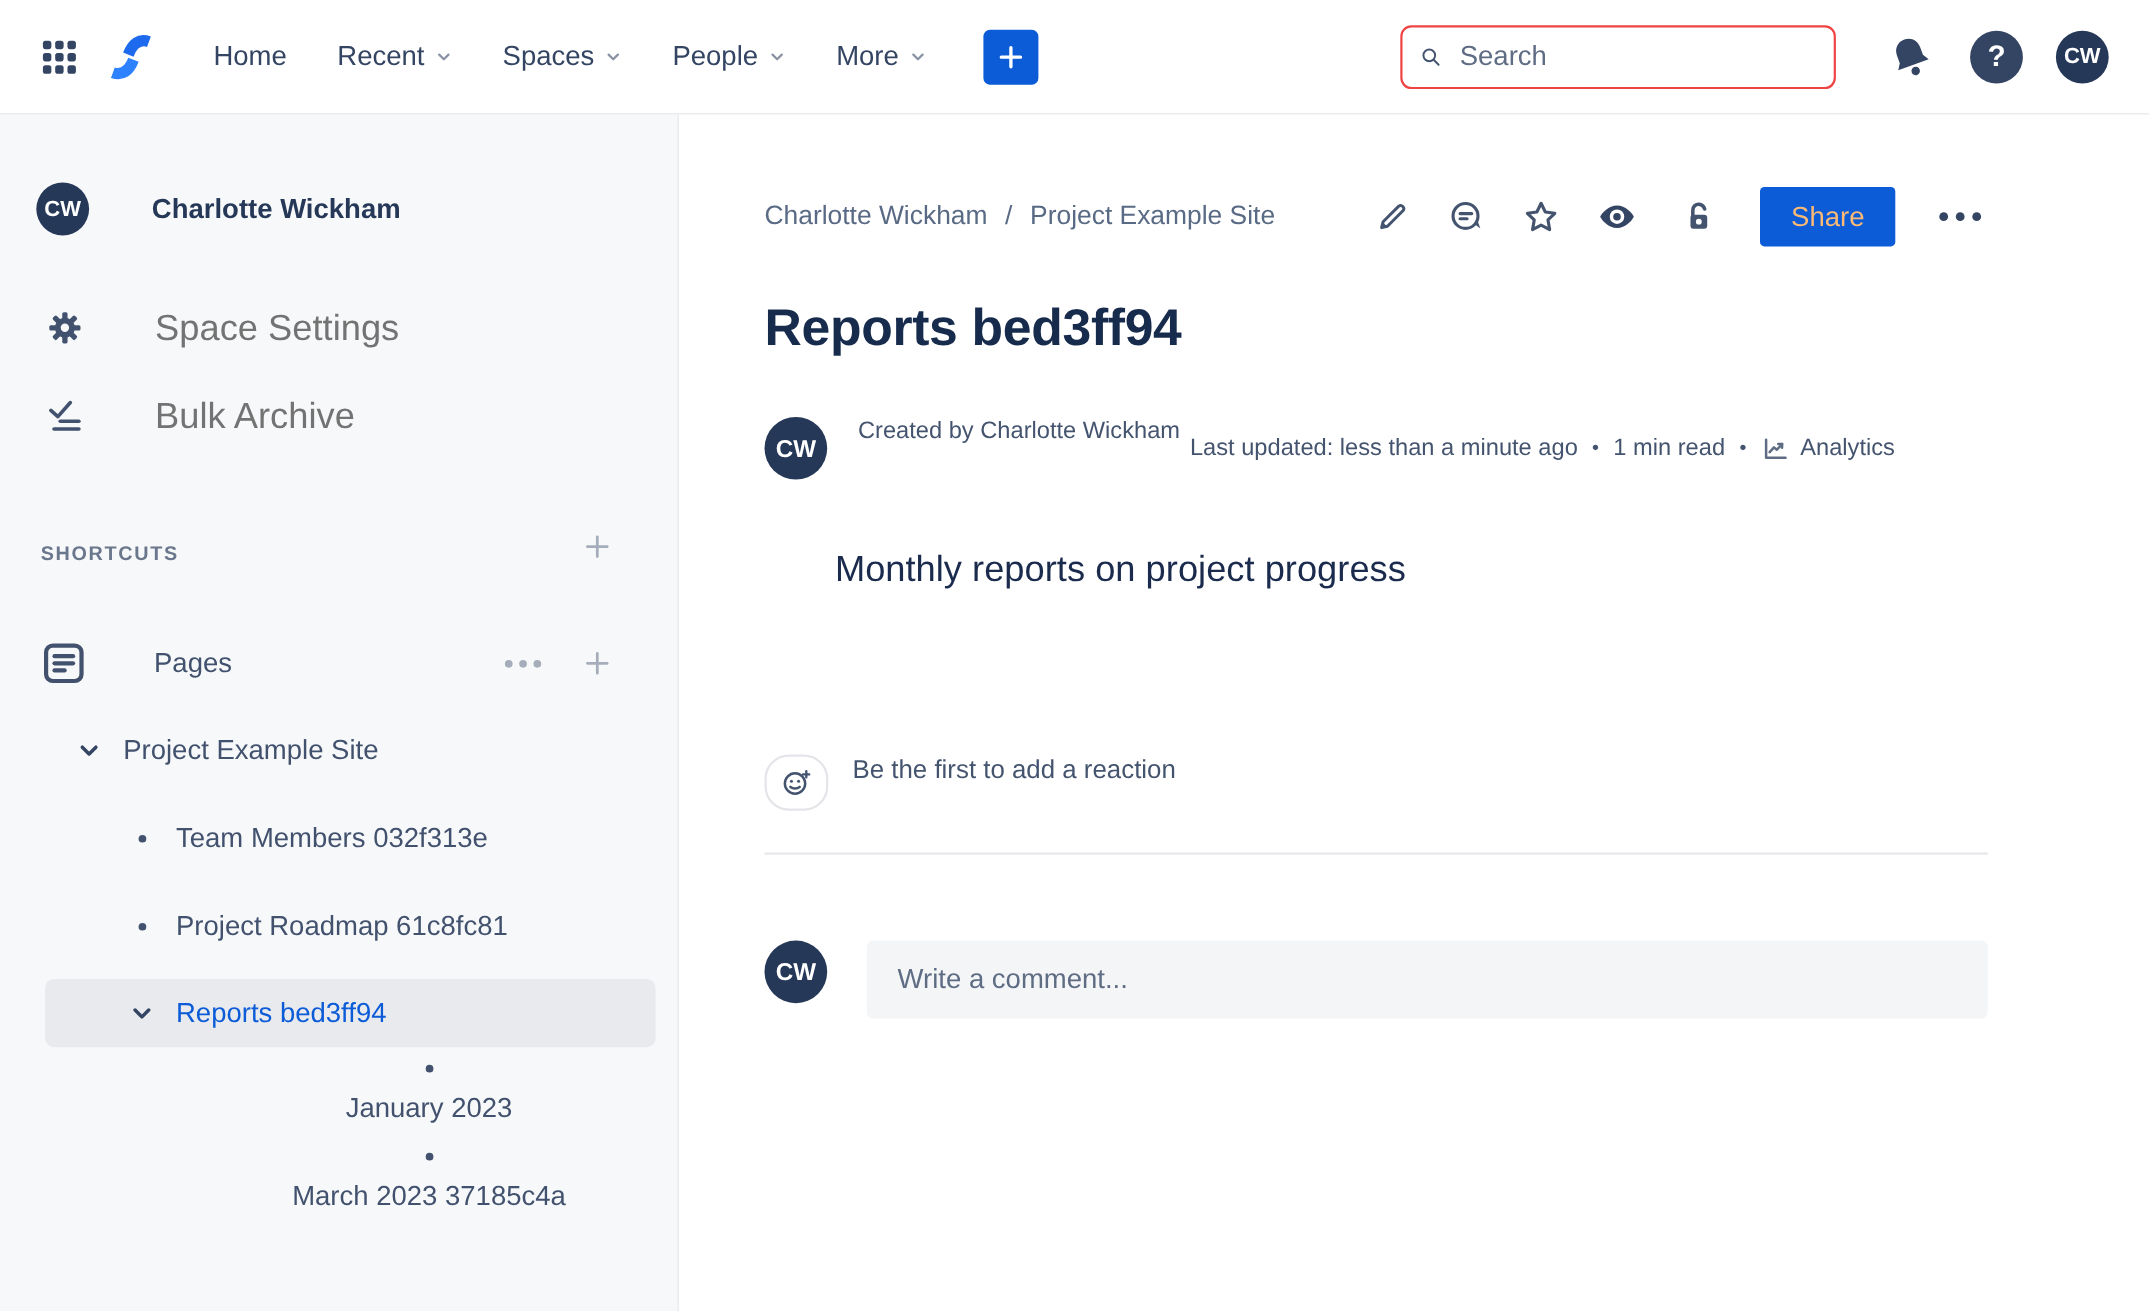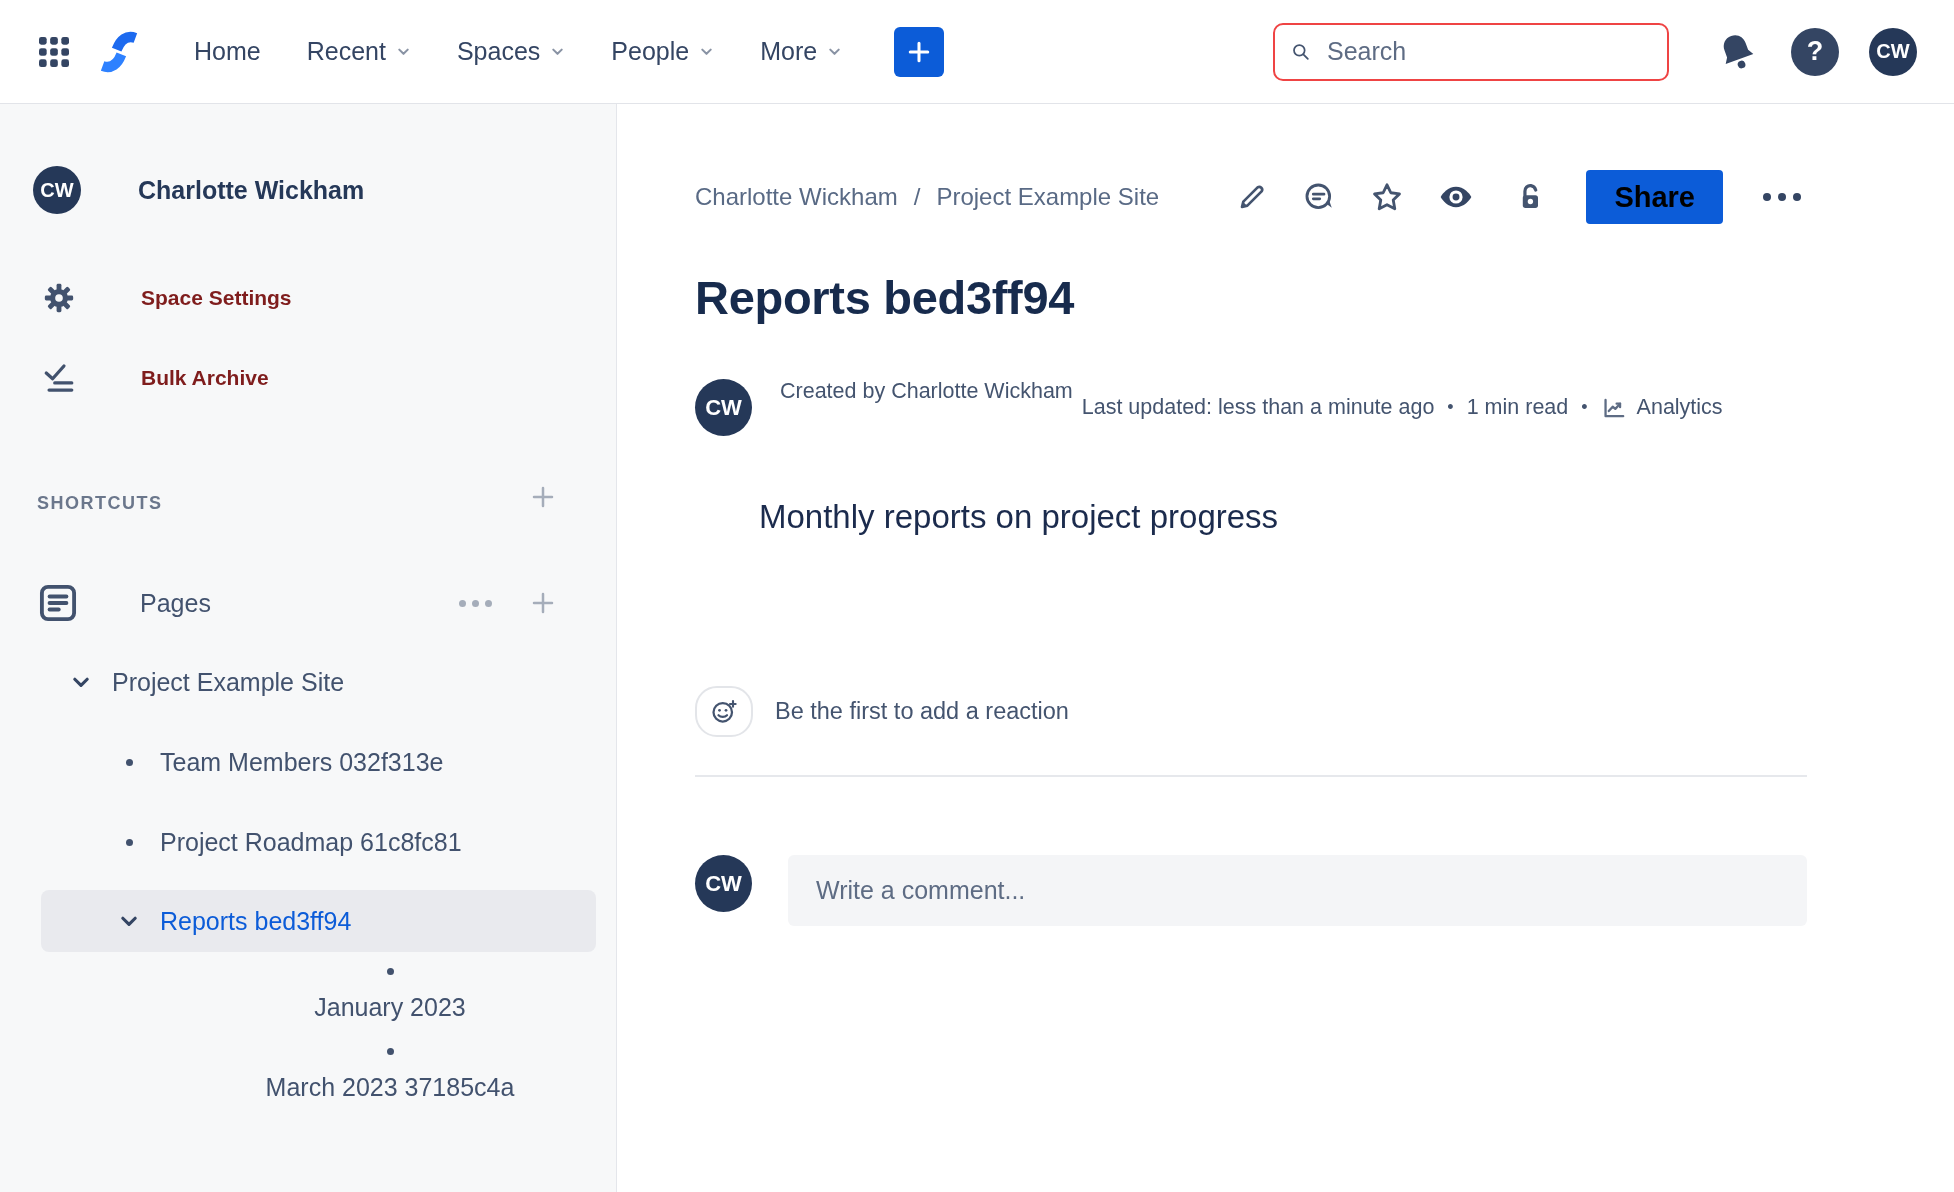--- a/index.html
+++ b/index.html
@@ -40,21 +40,21 @@
   .sidebar{
     position:absolute;top:104px;left:0;bottom:0;width:617px;box-sizing:border-box;
     background:#F7F8F9;border-right:1px solid #E4E6EB;
   }
   .profile{display:flex;align-items:center;gap:57px;padding:62px 48px 0 33px;}
   .avatar.side{width:48px;height:48px;font-size:20px;}
   .space-name{font-size:25px;font-weight:700;color:#253858;}
   .side-menu{margin-top:58px;display:flex;flex-direction:column;gap:28px;}
   .side-menu-row{display:flex;align-items:center;height:52px;padding-left:40px;gap:64px;cursor:pointer;}
   .side-menu-row .mi{width:37px;display:flex;justify-content:center;}
-  .side-label{font-size:21px;color:#7f1d1d;font-weight:700;}
+  .side-label{font-size:33px;color:#737373;font-weight:400;}
   .shortcuts-row{margin-top:76px;display:flex;align-items:flex-end;padding:0 56px 0 37px;}
   .shortcuts-title{font-size:18px;font-weight:700;letter-spacing:1.5px;color:#6B778C;}
   .pages-row{margin-top:64px;display:flex;align-items:center;padding:0 56px 0 35px;height:50px;}
   .pages-row .pages-label{font-size:25px;color:#42526E;font-weight:500;margin-left:59px;cursor:pointer;}
   .push{margin-left:auto;}
   .dots3{display:flex;gap:6px;align-items:center;cursor:pointer;padding:4px;}
   .dots3 i{width:7px;height:7px;border-radius:50%;background:#A5ADBA;}
   .plus-gray{cursor:pointer;padding:2px;}
   .tree{margin-top:22px;}
   .tree-row{display:flex;align-items:center;height:64px;margin-bottom:16px;gap:18px;cursor:pointer;}
@@ -70,36 +70,36 @@
   
   .main{position:absolute;top:104px;left:618px;right:0;bottom:0;background:#fff;
     padding:66px 0 0 77px;box-sizing:border-box;}
   .content{width:1112px;}
   .page-header{display:flex;align-items:center;height:54px;}
   .breadcrumb{display:flex;align-items:center;gap:16px;font-size:24px;color:#596A85;}
   .crumb{cursor:pointer;}
   .crumb-sep{color:#596A85;}
   .page-actions{margin-left:auto;display:flex;align-items:center;gap:34px;}
   .act-icon{cursor:pointer;display:flex;align-items:center;justify-content:center;}
-  .share-btn{height:54px;padding:0 28px;border:none;border-radius:4px;background:#0C5CD8;color:#000000;
-    font-size:29px;font-weight:700;cursor:pointer;margin-left:6px;font-family:"Liberation Sans",sans-serif;}
+  .share-btn{height:54px;padding:0 28px;border:none;border-radius:4px;background:#0C5CD8;color:#fdba74;
+    font-size:25px;font-weight:400;cursor:pointer;margin-left:6px;font-family:"Liberation Sans",sans-serif;}
   .more-dots{display:flex;gap:7px;align-items:center;cursor:pointer;padding:6px;}
   .more-dots i{width:8px;height:8px;border-radius:50%;background:#344563;}
   .page-title{margin-top:46px;font-size:47px;font-weight:600;color:#172B4D;letter-spacing:-0.3px;}
   .byline{margin-top:54px;display:flex;gap:28px;}
   .avatar.byline-av{width:57px;height:57px;font-size:22px;flex:none;}
   .byline-text{display:flex;justify-content:center;gap:9px;}
   .byline-line1{font-size:21.5px;color:#44546F;}
   .byline-line2{font-size:21.5px;color:#44546F;display:flex;align-items:center;gap:13px;}
   .byline-line2 .sep{color:#44546F;font-size:18px;}
   .analytics{display:flex;align-items:center;gap:10px;cursor:pointer;color:#44546F;}
   .body-text{margin-top:62px;margin-left:64px;font-size:33px;font-weight:500;color:#1B2B4D;}
   .add-label-row{margin-top:196px;margin-left:12px;display:flex;align-items:center;gap:14px;cursor:pointer;}
   .add-label-text{font-size:24px;color:#5E6C84;}
-  .reaction-row{margin-top:150px;display:flex;align-items:center;gap:22px;}
+  .reaction-row{margin-top:150px;display:flex;gap:22px;}
   .reaction-pill{width:58px;height:51px;border:2px solid #E3E5E9;border-radius:22px;background:#fff;
     display:flex;align-items:center;justify-content:center;cursor:pointer;box-sizing:border-box;}
   .reaction-text{font-size:23.5px;color:#44546F;}
   .divider{margin-top:38px;height:2px;background:#E6E8EC;width:1112px;}
   .comment-row{margin-top:78px;display:flex;align-items:flex-start;gap:36px;}
   .avatar.comment-av{width:57px;height:57px;font-size:22px;flex:none;}
   .comment-box{flex:1;height:71px;background:#F4F5F7;border-radius:6px;display:flex;align-items:center;
     padding:0 26px;box-sizing:border-box;cursor:text;}
   .comment-box input{border:none;outline:none;background:transparent;width:100%;font-size:25px;color:#344563;
     font-family:"Liberation Sans",sans-serif;}

